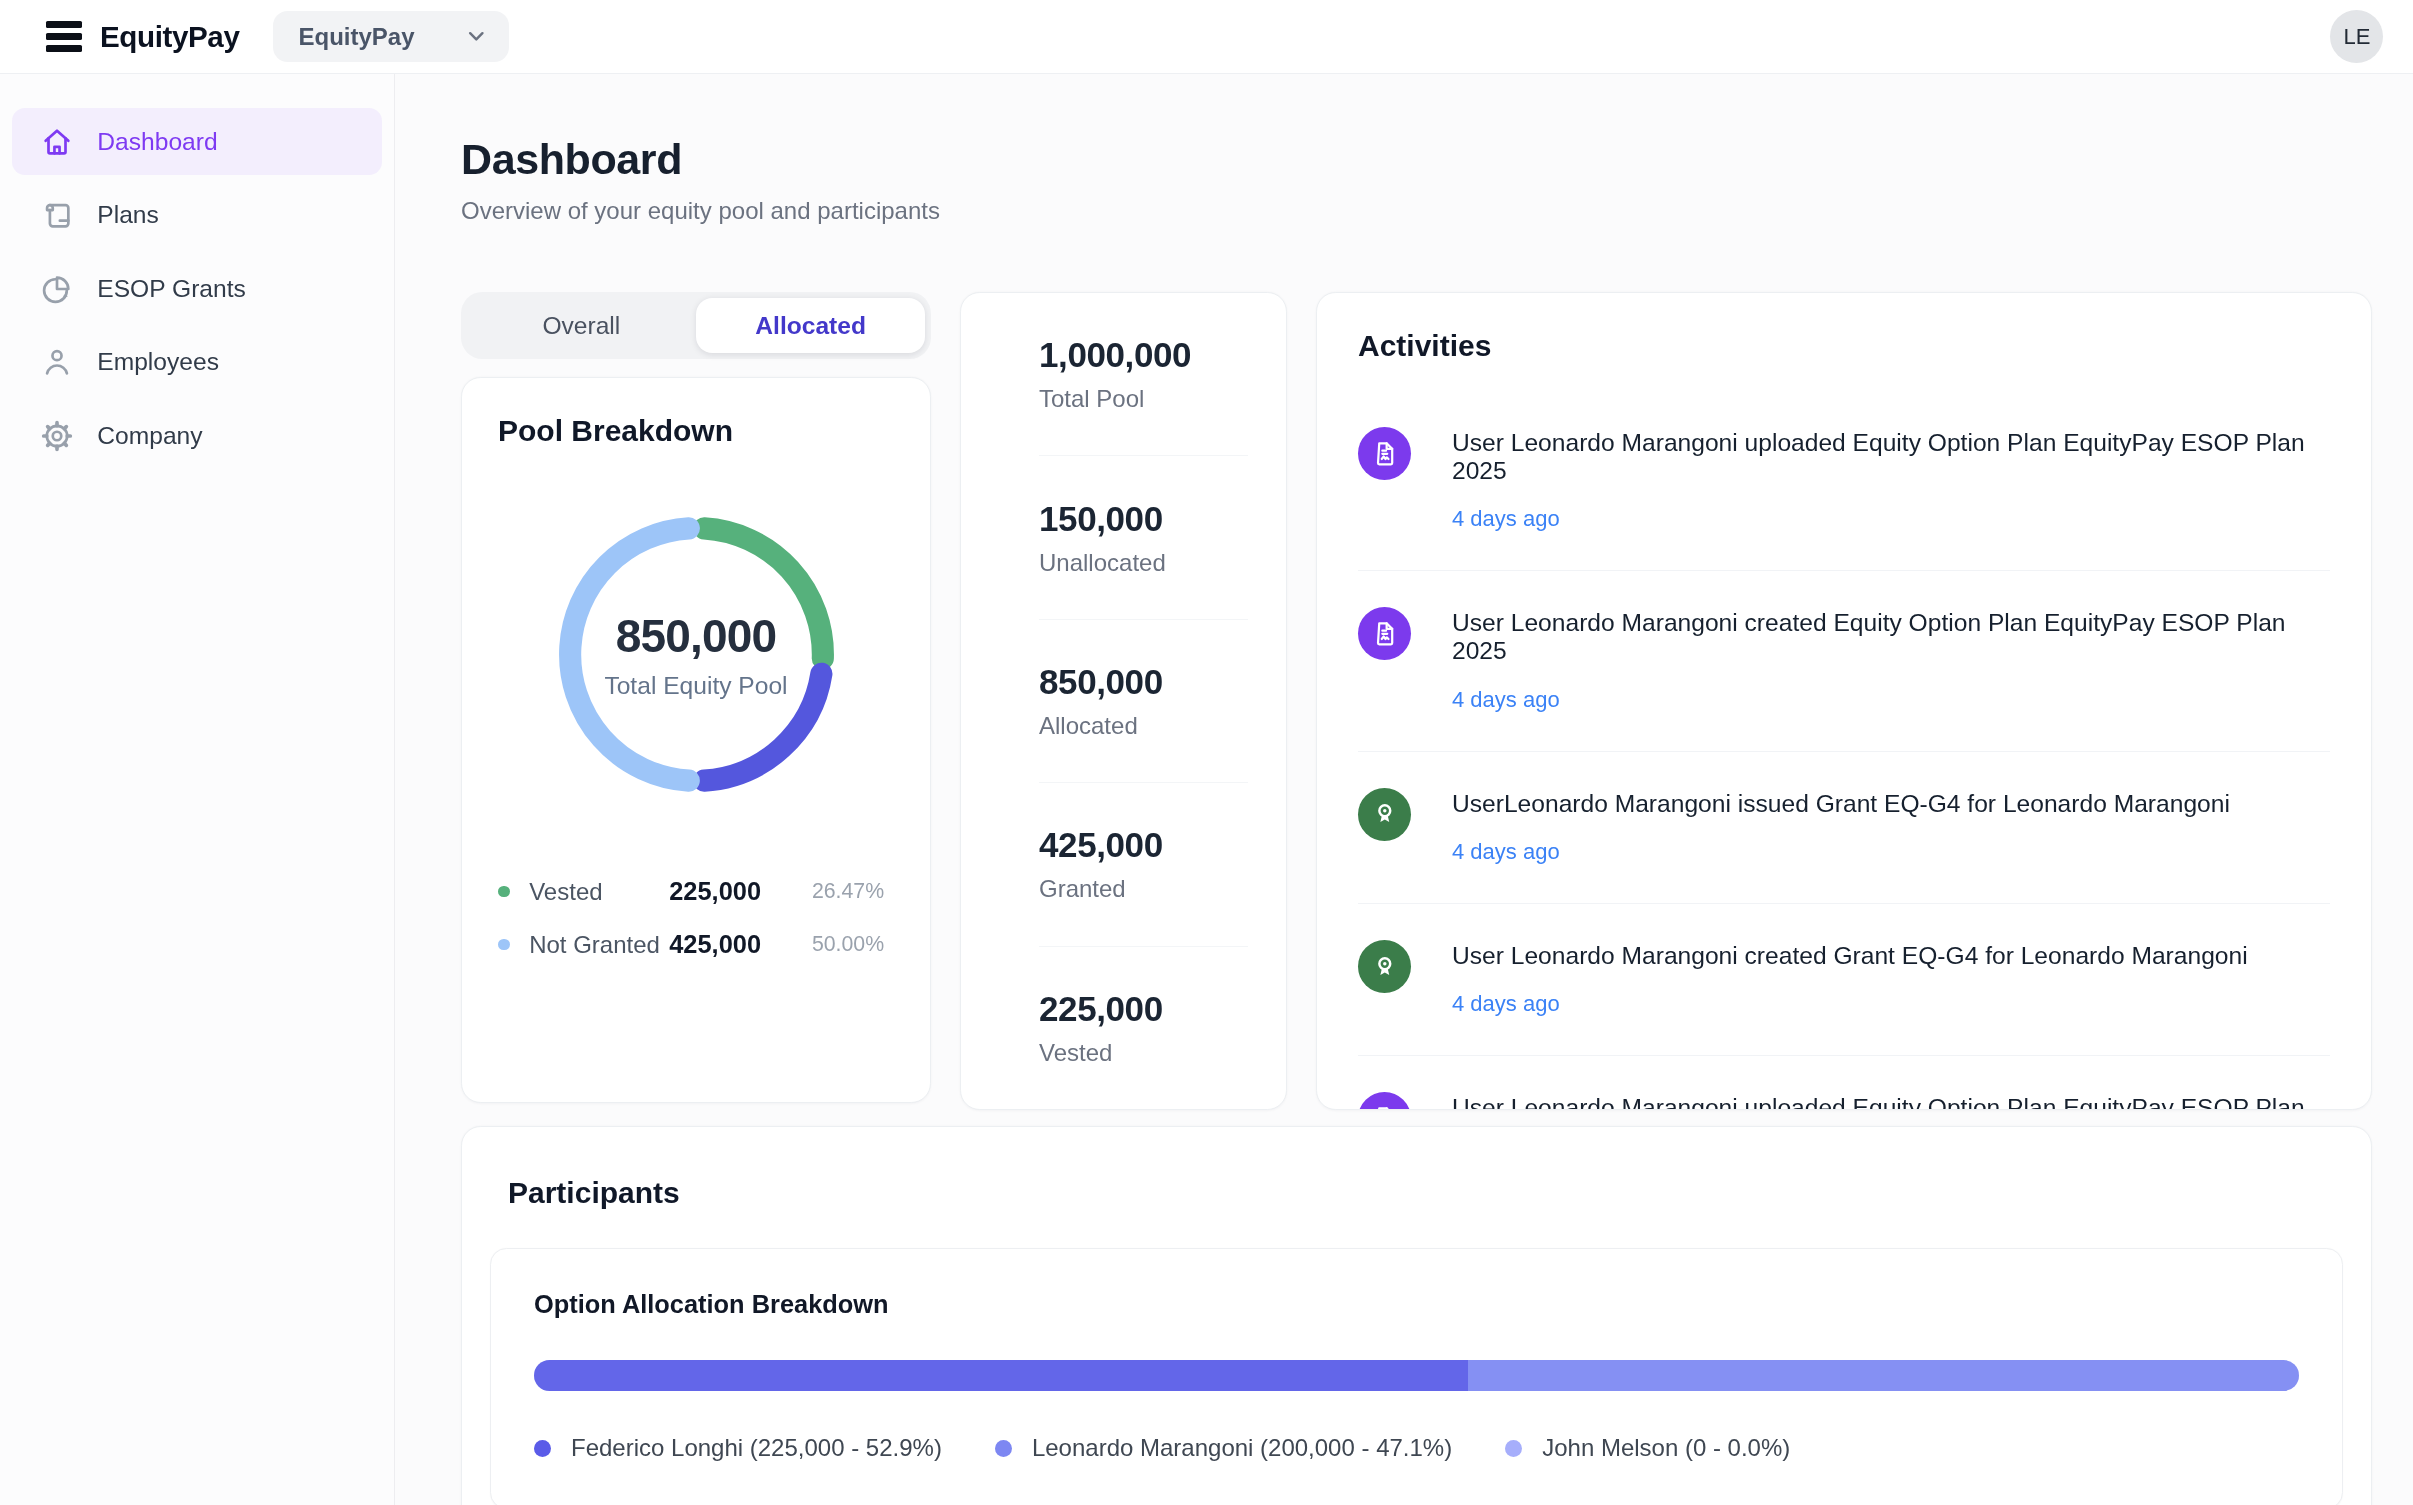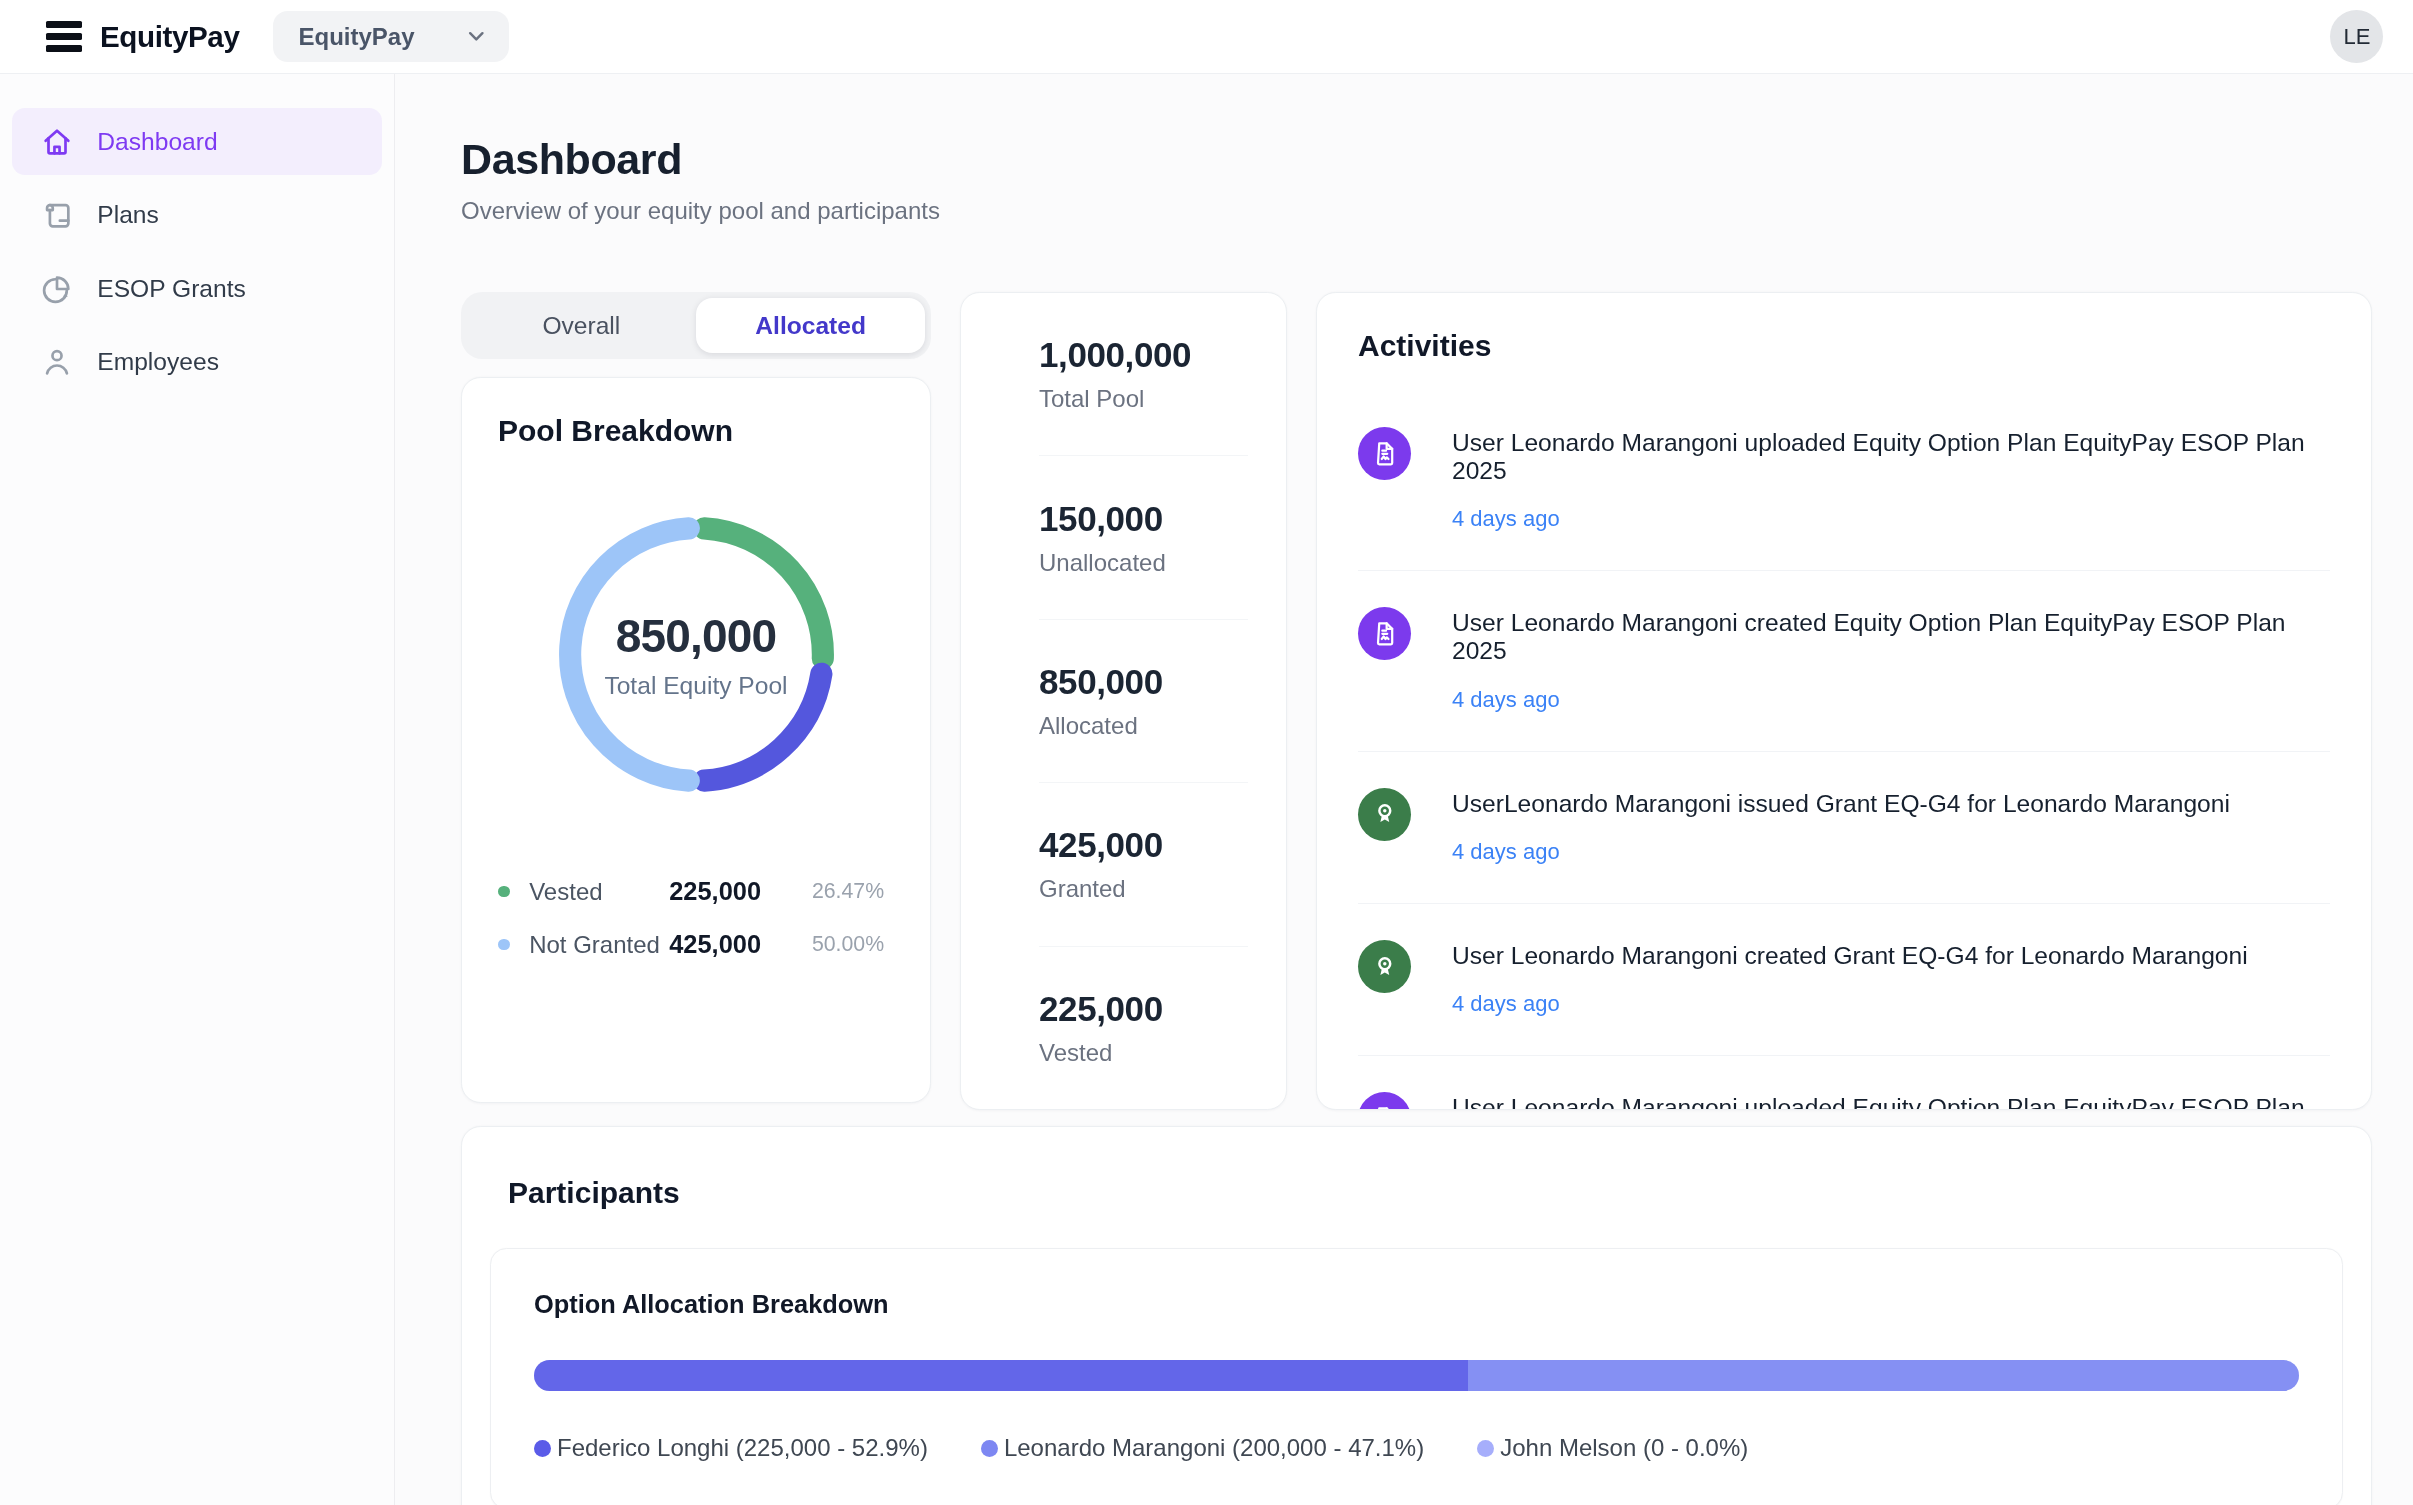--- a/index.html
+++ b/index.html
@@ -108,21 +108,21 @@
   .participants-card { margin-top:16.4px; width:1911px; height:460px; padding:49px 28px 0 28px; }
   .part-title { font-size:30px; font-weight:600; color:#101828; margin-left:18px; }
   .alloc-card {
     margin-top:38px; border:1.6px solid #edeff2; border-radius:16.4px; background:#fff;
     padding:41px 43px 46px 43px; box-shadow:0 0.8px 1.6px rgba(16,24,40,.03);
   }
   .alloc-title { font-size:25.4px; font-weight:600; color:#111827; }
   .alloc-bar { margin-top:41px; height:31px; border-radius:15.6px; overflow:hidden; display:flex; background:#eef0fb; }
   .alloc-bar .seg { height:100%; }
   .alloc-legend { margin-top:43px; display:flex; align-items:center; gap:53px; }
-  .al-item { display:flex; align-items:center; gap:6px; }
+  .al-item { display:flex; align-items:center; gap:20px; }
   .al-dot { width:17px; height:17px; border-radius:50%; flex-shrink:0; }
   .al-text { font-size:24px; color:#3f4752; }
 </style>
 </head>
 <body>
 
 <div class="header">
   <div class="hamburger">
       <span></span>
       <span></span>
@@ -165,20 +165,28 @@
           <path d="M18.6 14.6l-2.2 2.6 3 .4z" fill="#98a0ab" stroke="none"></path>
         </svg>
       <span>ESOP Grants</span>
     </div>
     <div class="nav-item">
       <svg viewBox="0 0 24 24">
           <circle cx="12" cy="7.5" r="3.2"></circle>
           <path d="M5 20a7.2 7.2 0 0 1 14 0"></path>
         </svg>
       <span>Employees</span>
+    </div>
+    <div class="nav-item">
+      <svg viewBox="0 0 24 24">
+          <circle cx="12" cy="12" r="3"></circle>
+          <circle cx="12" cy="12" r="7.2"></circle>
+          <path d="M12 2.6v2.2M12 19.2v2.2M2.6 12h2.2M19.2 12h2.2M5.4 5.4l1.5 1.5M17.1 17.1l1.5 1.5M18.6 5.4l-1.5 1.5M6.9 17.1l-1.5 1.5" stroke-width="2.6"></path>
+        </svg>
+      <span>Company</span>
     </div>
   </div>
 
   <div class="main">
     <div class="page-title">Dashboard</div>
     <div class="page-subtitle">Overview of your equity pool and participants</div>
 
     <div class="row1">
 
       <div class="col1">

